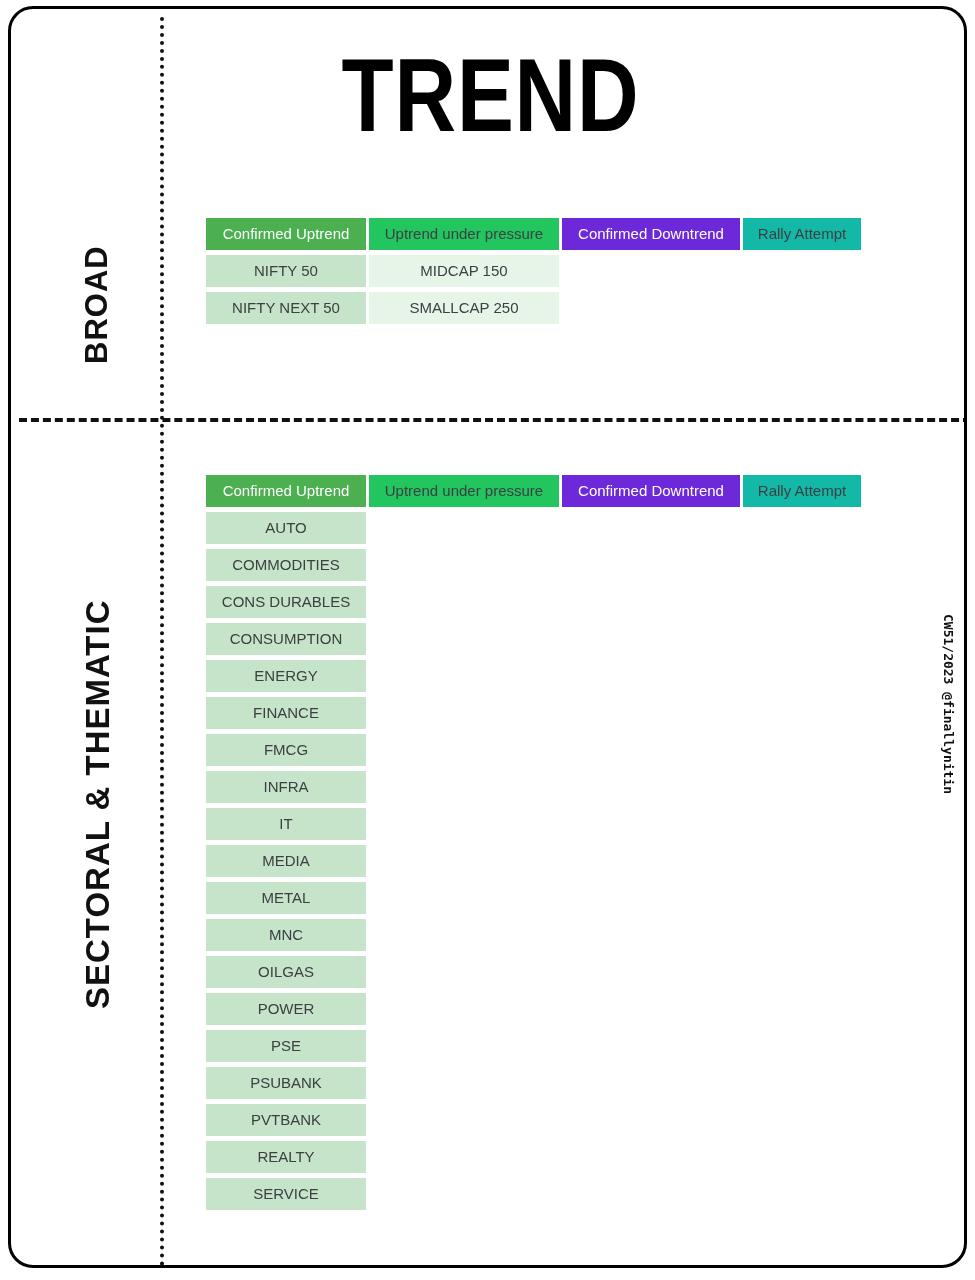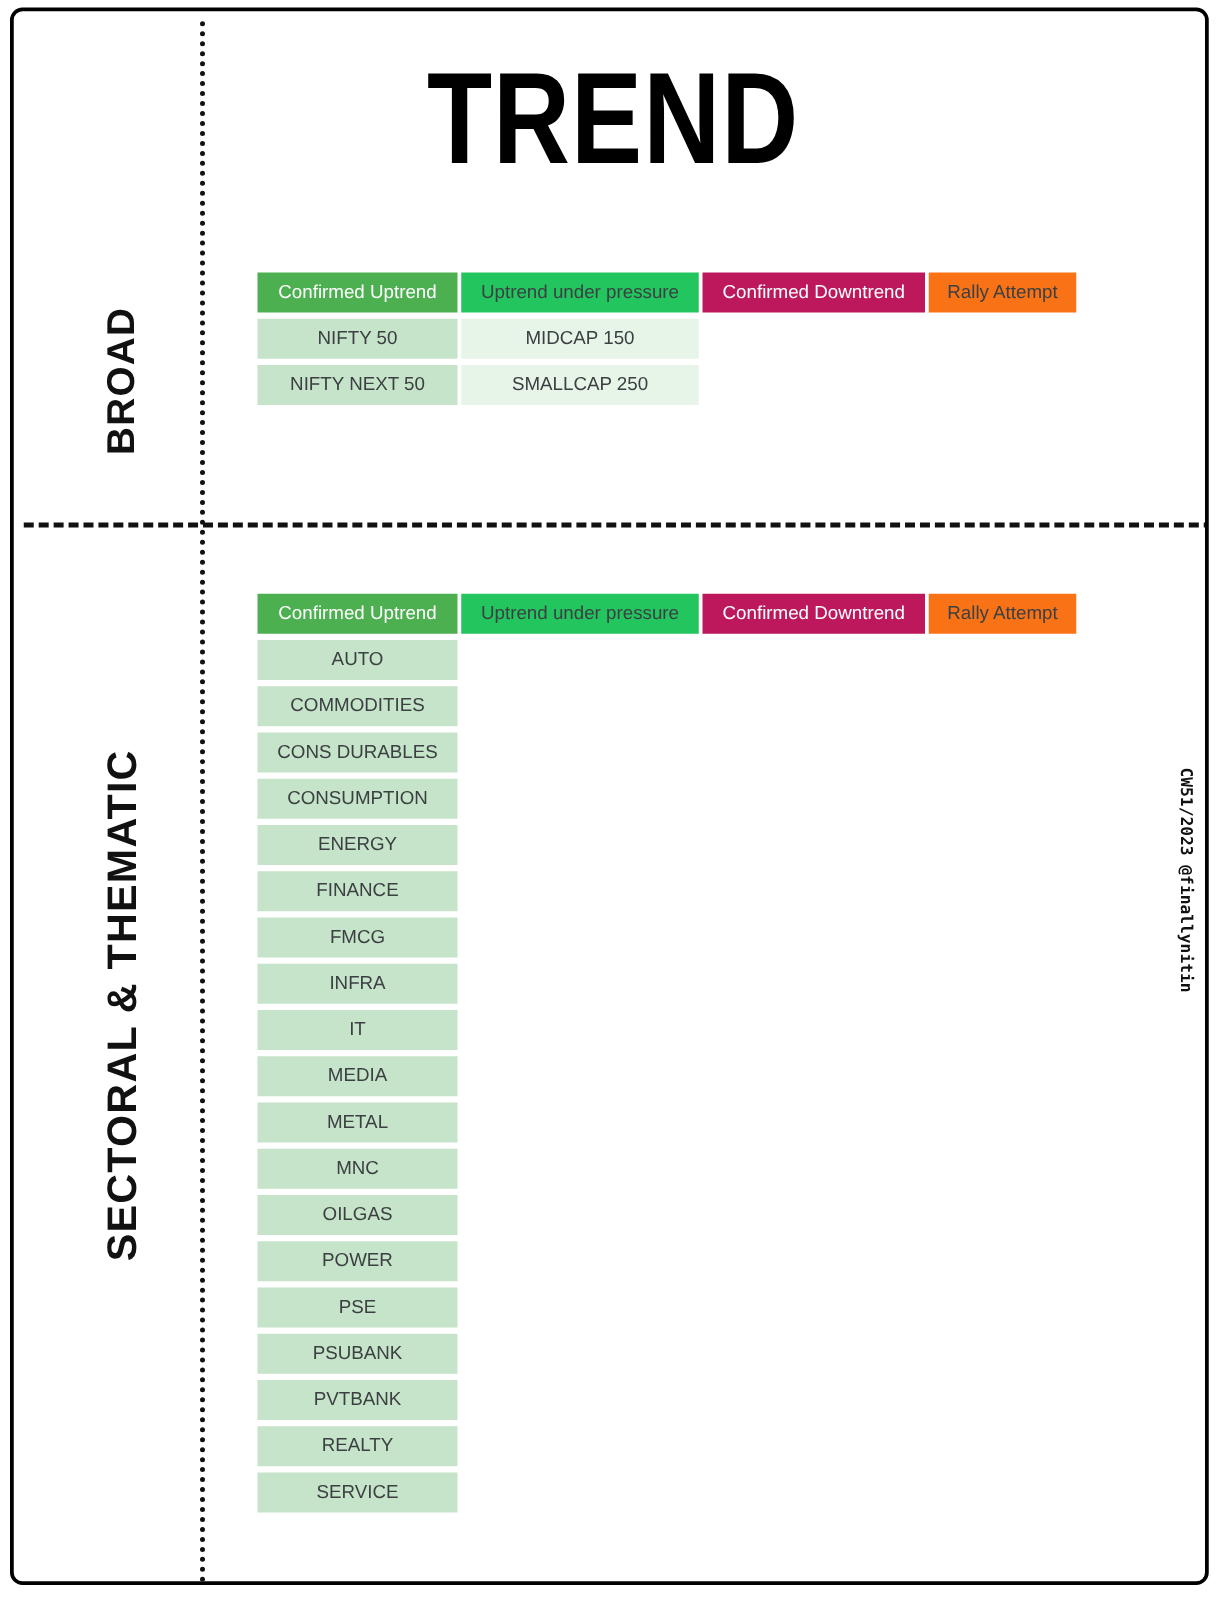--- a/index.html
+++ b/index.html
@@ -11,21 +11,21 @@
     font-family: "Liberation Sans", sans-serif;
   }
 
   #card {
     position: absolute;
     left: 8px;
     top: 6px;
     width: 959px;
     height: 1262px;
     border: 3px solid #000000;
-    border-radius: 10px;
+    border-radius: 25px;
     background: #ffffff;
     overflow: hidden;
   }
 
   
   #vrule {
     position: absolute;
     left: 149px;
     top: 8px;
     width: 0px;
@@ -119,22 +119,22 @@
     margin-bottom: 5px;
     white-space: nowrap;
     overflow: hidden;
   }
 
   .hdr { font-size: 15px; }
 
   
   .hdr.c1 { background: #4caf50; color: #ffffff; }
   .hdr.c2 { background: #22c55e; color: #3c4043; }
-  .hdr.c3 { background: #be185d; color: #ffffff; }
-  .hdr.c4 { background: #f97316; color: #3c4043; }
+  .hdr.c3 { background: #6d28d9; color: #ffffff; }
+  .hdr.c4 { background: #14b8a6; color: #3c4043; }
 
   
   .cell.b1 { background: #c6e4c9; }
   .cell.b2 { background: #e7f5e8; }
 </style>
 </head>
 <body>
 
 <div id="card">
 

